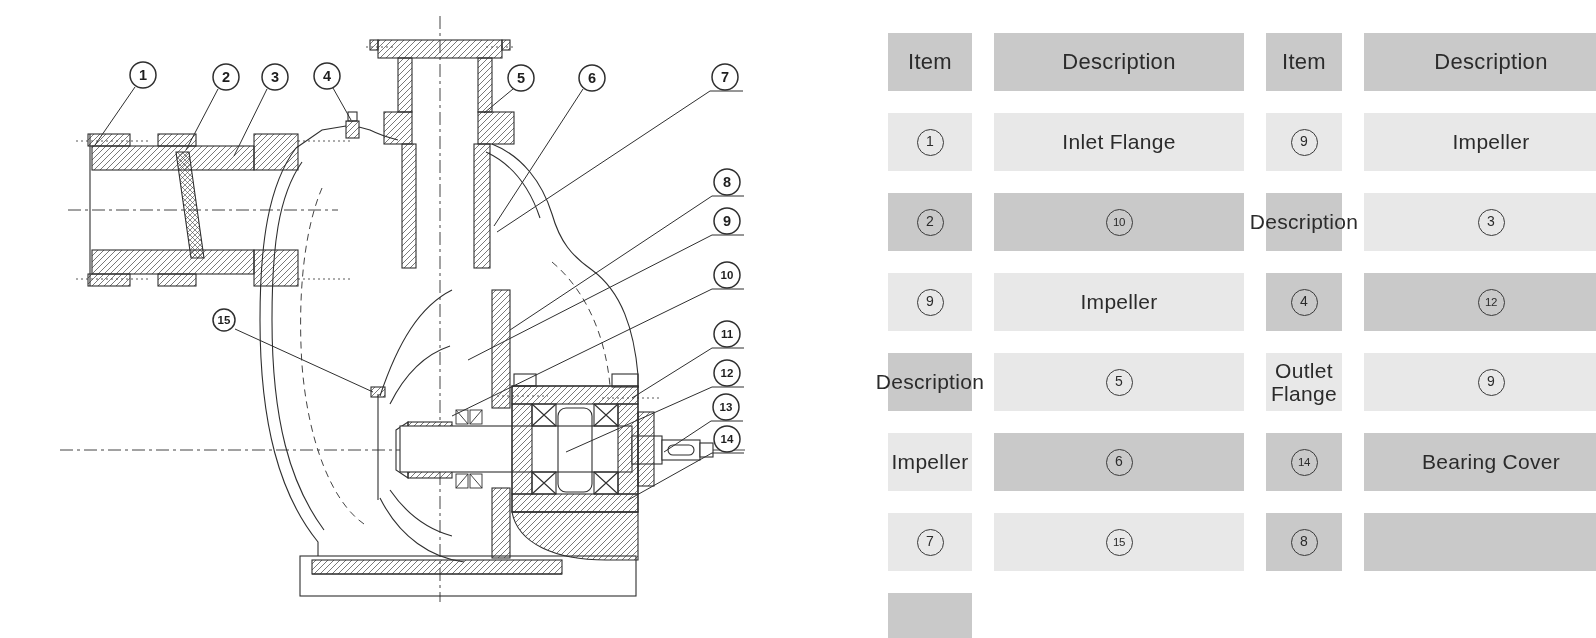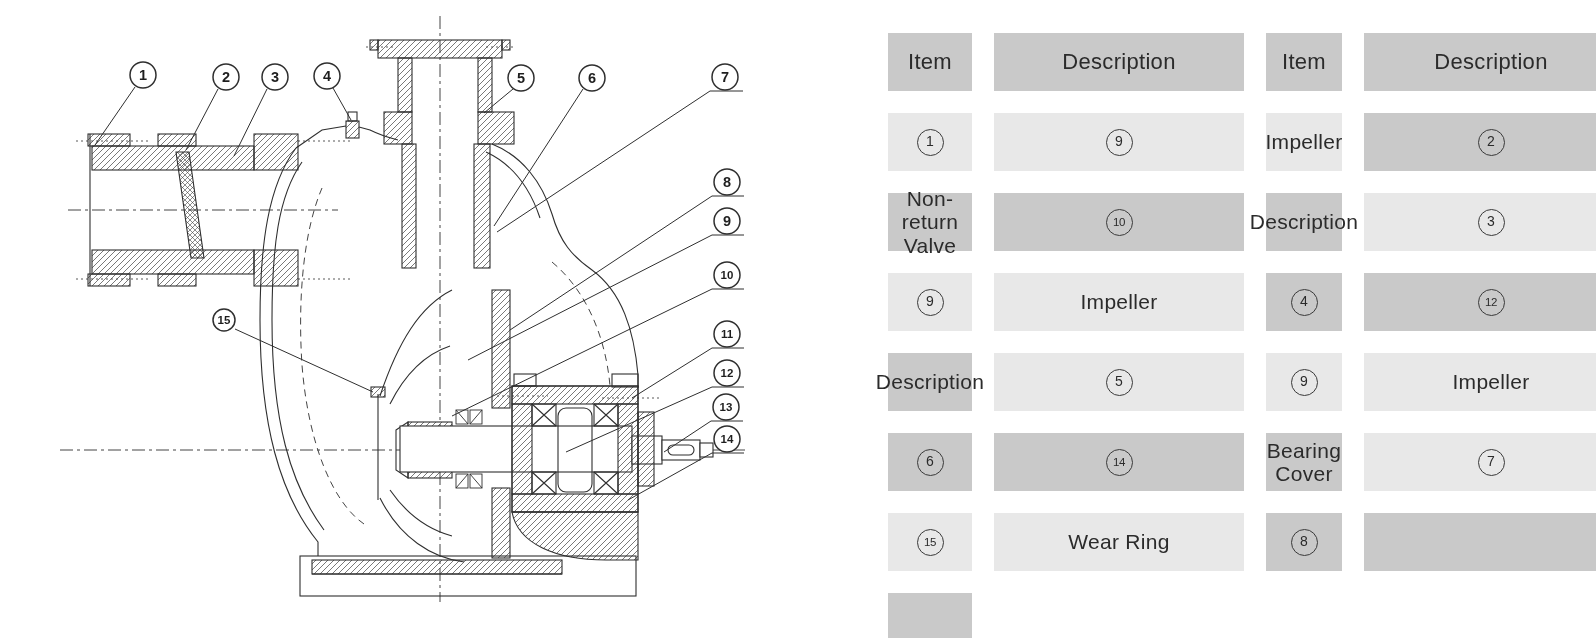--- a/index.html
+++ b/index.html
@@ -262,29 +262,29 @@
 
   <div class="ptable">
     <div class="cell hdr bg-dark">Item</div>
     <div class="cell hdr bg-dark">Description</div>
     <div class="cell hdr bg-dark">Item</div>
     <div class="cell hdr bg-dark">Description</div>
 
     <div class="cell bg-light">
       <span class="cnum">1</span>
     </div>
+    <div class="cell bg-light">Inlet Flange</div>
     <div class="cell bg-light">
       <span class="cnum">9</span>
     </div>
     <div class="cell bg-light">Impeller</div>
 
     <div class="cell bg-dark">
       <span class="cnum">2</span>
     </div>
-    <div class="cell bg-dark">Non-return Valve</div>
     <div class="cell bg-dark">
       <span class="cnum two">10</span>
     </div>
     <div class="cell bg-dark">Description</div>
 
     <div class="cell bg-light">
       <span class="cnum">3</span>
     </div>
     <div class="cell bg-light">
       <span class="cnum">9</span>
@@ -295,40 +295,40 @@
       <span class="cnum">4</span>
     </div>
     <div class="cell bg-dark">
       <span class="cnum two">12</span>
     </div>
     <div class="cell bg-dark">Description</div>
 
     <div class="cell bg-light">
       <span class="cnum">5</span>
     </div>
+    <div class="cell bg-light">Outlet Flange</div>
     <div class="cell bg-light">
       <span class="cnum">9</span>
     </div>
     <div class="cell bg-light">Impeller</div>
 
     <div class="cell bg-dark">
       <span class="cnum">6</span>
     </div>
     <div class="cell bg-dark">
       <span class="cnum two">14</span>
     </div>
     <div class="cell bg-dark">Bearing Cover</div>
 
     <div class="cell bg-light">
       <span class="cnum">7</span>
     </div>
     <div class="cell bg-light">
       <span class="cnum two">15</span>
     </div>
-    <div class="cell bg-light">Wear Ring</div>
 
     <div class="cell bg-dark">
       <span class="cnum">8</span>
     </div>
     <div class="cell bg-dark">
       
     </div>
     <div class="cell bg-dark"></div>
   </div>
 

